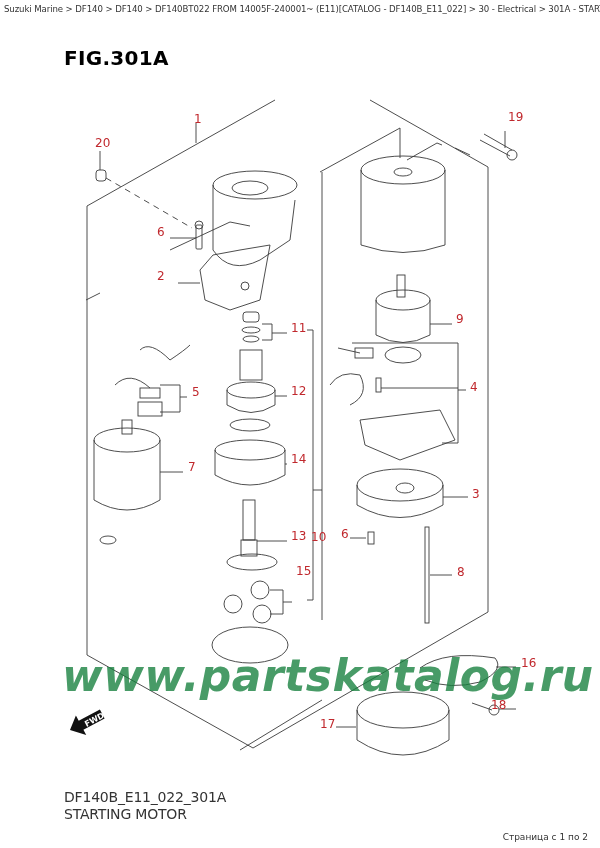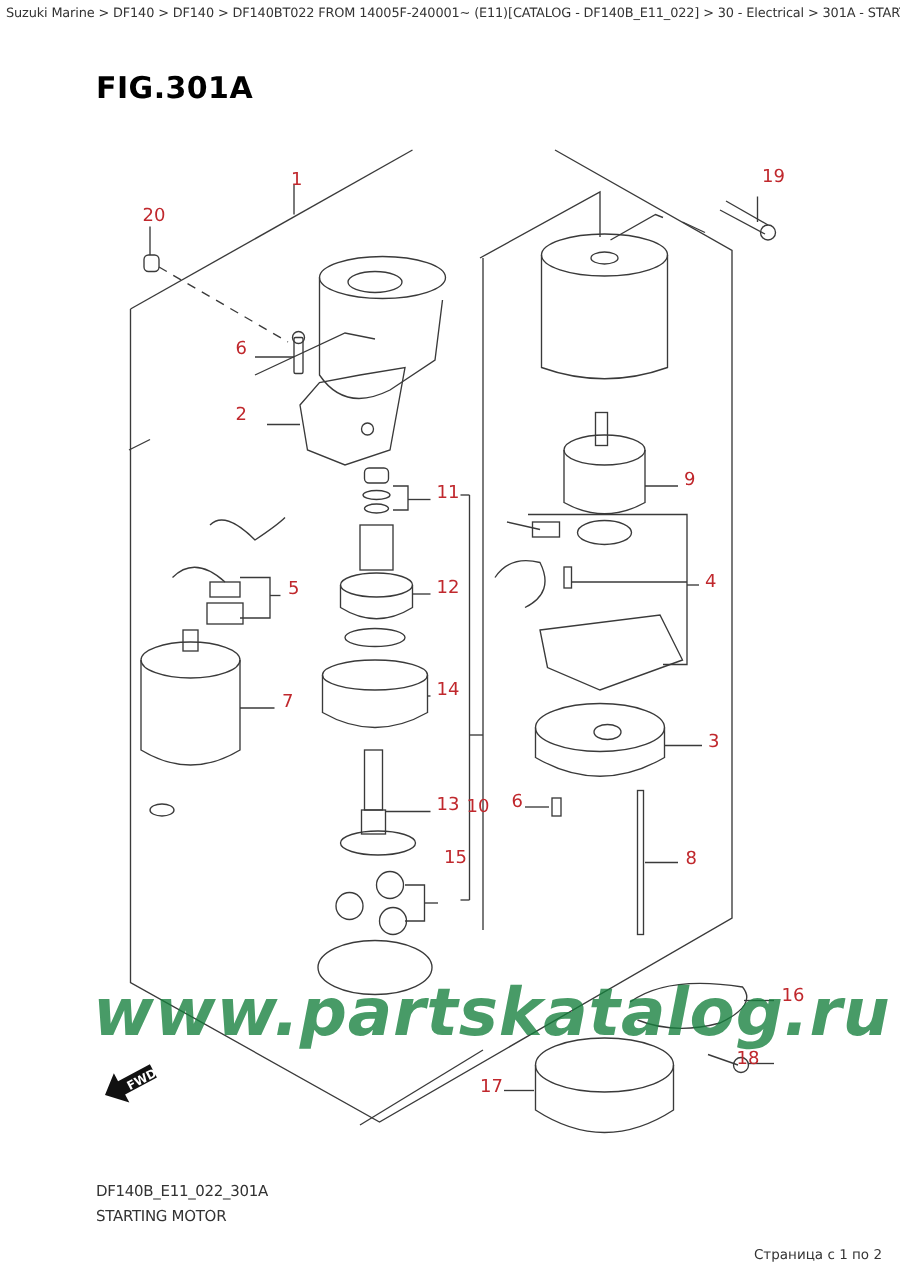--- a/index.html
+++ b/index.html
@@ -2,21 +2,21 @@
 <html><head>
 <meta charset="utf-8">
 <style>
   html, body { margin:0; padding:0; background:#ffffff; }
   body { width:600px; height:848px; position:relative; overflow:hidden; font-family:"DejaVu Sans", sans-serif; color:#222; }
   .breadcrumb { position:absolute; left:4px; top:4px; font-size:8.6px; color:#333; white-space:nowrap; letter-spacing:-0.1px; }
   .fig-title { position:absolute; left:64px; top:46px; font-size:20px; font-weight:bold; color:#000000; letter-spacing:0.3px; }
   .diagram { position:absolute; left:0; top:0; width:600px; height:848px; }
   .callout { position:absolute; font-size:12px; color:#c0282d; line-height:1; }
   .watermark { position:absolute; left:62px; top:650px; font-size:44px; font-weight:bold; font-style:italic; color:#15803d; opacity:0.78; letter-spacing:0.5px; white-space:nowrap; font-family:"DejaVu Sans", sans-serif; }
-  .caption { position:absolute; left:64px; font-size:10px; color:#333; letter-spacing:-0.2px; }
+  .caption { position:absolute; left:64px; font-size:14px; color:#333; letter-spacing:-0.2px; }
   .caption.code { top:789px; }
   .caption.name { top:806px; }
   .pager { position:absolute; right:12px; top:832px; font-size:9px; color:#333; }
 </style>
 </head>
 <body>
 
 <div class="breadcrumb">Suzuki Marine &gt; DF140 &gt; DF140 &gt; DF140BT022 FROM 14005F-240001~ (E11)[CATALOG - DF140B_E11_022] &gt; 30 - Electrical &gt; 301A - STARTING MOTOR</div>
 
 <div class="fig-title">FIG.301A</div>

